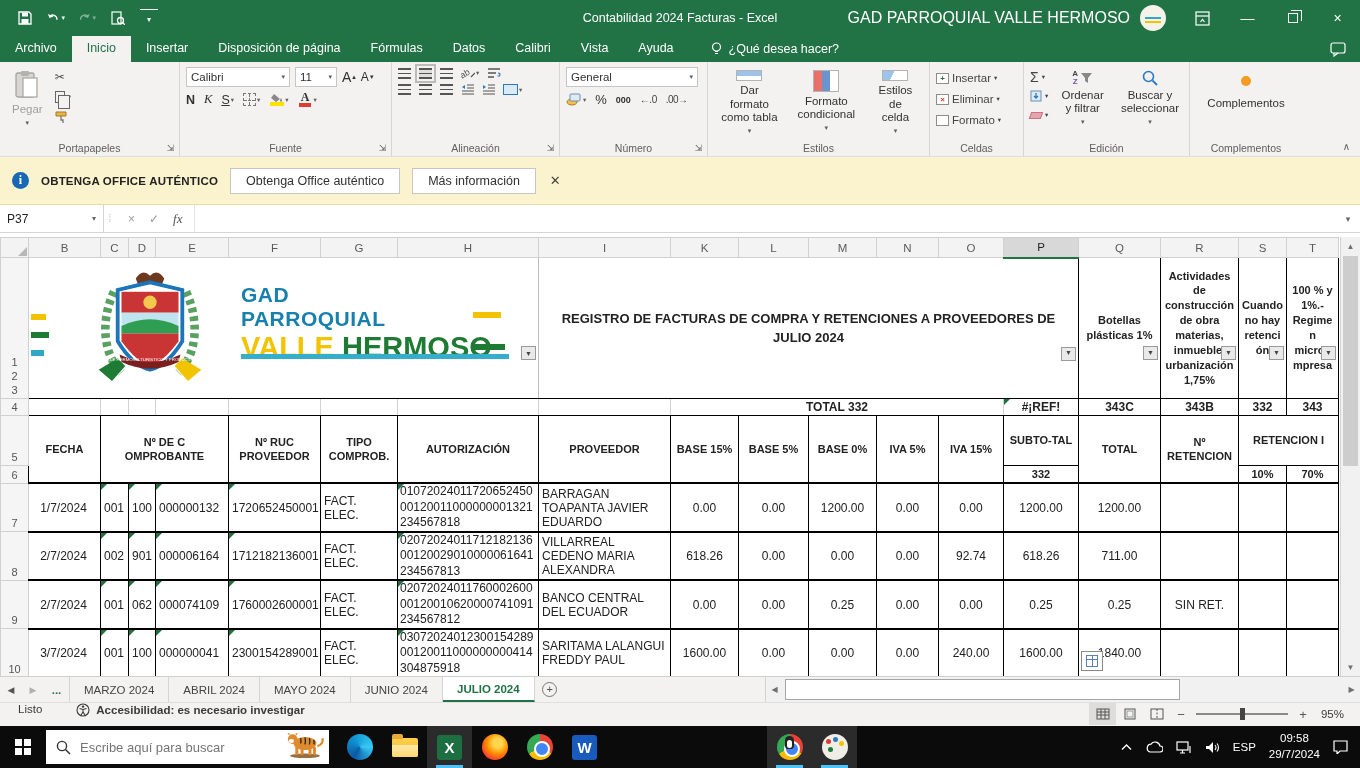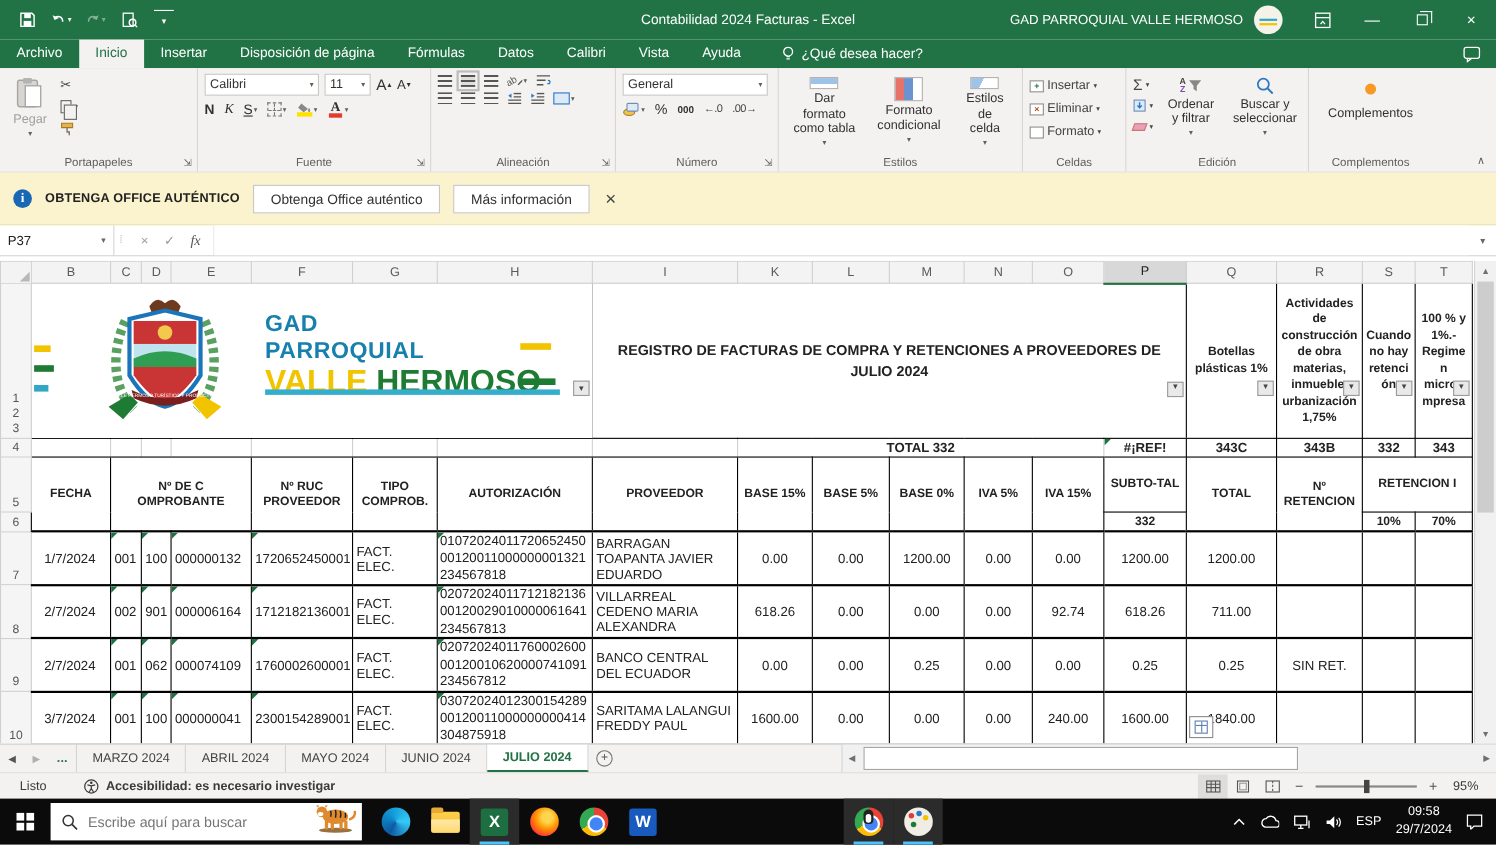--- a/index.html
+++ b/index.html
@@ -8,21 +8,21 @@
 
   
   .titlebar { position:absolute; top:0; left:0; right:0; height:36px; background:#217346; color:#fff; display:flex; align-items:center; }
   .qat { display:flex; align-items:center; gap:13px; padding-left:16px; }
   .qat .qi { width:18px; height:18px; display:flex; align-items:center; justify-content:center; font-size:13px; }
   .qi svg { display:block; }
   .qi.dim { opacity:.45; }
   .dd-mini { font-size:7px; margin-left:2px; opacity:.9; }
   .tb-title { position:absolute; left:50%; transform:translateX(-50%); font-size:12.5px; white-space:nowrap; }
   .tb-right { margin-left:auto; display:flex; align-items:center; height:100%; }
-  .tb-account { font-size:12px; margin-right:10px; white-space:nowrap; }
+  .tb-account { font-size:16px; margin-right:10px; white-space:nowrap; }
   .tb-avatar { width:26px; height:26px; border-radius:50%; background:#f5f2ea; margin-right:14px; position:relative; overflow:hidden; }
   .tb-avatar i { position:absolute; left:5px; top:12px; width:16px; height:2px; background:#2fa8c5; }
   .tb-avatar i+i { top:16px; background:#f2c400; }
   .winbtn { width:45px; height:36px; display:flex; align-items:center; justify-content:center; font-size:14px; }
   .restore-ic { width:10px; height:10px; border:1px solid #fff; position:relative; }
   .restore-ic::before { content:""; position:absolute; left:2px; top:-4px; width:10px; height:10px; border:1px solid #fff; border-left:none; border-bottom:none; }
 
   
   .tabrow { position:absolute; top:36px; left:0; right:0; height:26px; background:#217346; display:flex; align-items:stretch; color:#fff; font-size:12.5px; }
   .rtab { padding:5px 15px 6px; white-space:nowrap; }
@@ -152,21 +152,21 @@
   .stab { padding:0 14px; display:flex; align-items:center; border-right:1px solid #d4d4d4; white-space:nowrap; }
   .stab.active { background:#fff; color:#217346; font-weight:bold; border-bottom:2px solid #217346; }
   .newsheet { width:30px; display:flex; align-items:center; justify-content:center; }
   .newsheet i { width:15px; height:15px; border:1px solid #767676; border-radius:50%; font-style:normal; font-size:11px; line-height:13px; text-align:center; color:#555; }
   .hscroll { margin-left:auto; width:595px; background:#f1f1f1; border-left:1px solid #d4d4d4; display:flex; align-items:center; }
   .hscroll .arr { width:17px; text-align:center; font-size:8px; color:#707070; }
   .hscroll .track { flex:1; position:relative; height:100%; }
   .hscroll .thumb { position:absolute; left:2px; top:2px; bottom:2px; width:395px; background:#fff; border:1px solid #a6a6a6; }
 
   
-  .statusbar { position:absolute; top:702px; left:0; right:0; height:24px; background:#f3f2f1; border-top:1px solid #e1dfdd; display:flex; align-items:center; font-size:11.5px; color:#3b3a39; }
+  .statusbar { position:absolute; top:702px; left:0; right:0; height:24px; background:#f3f2f1; border-top:1px solid #e1dfdd; display:flex; align-items:flex-start; font-size:11.5px; color:#3b3a39; }
   .sb-mode { margin-left:18px; }
   .sb-acc { display:flex; align-items:center; gap:6px; margin-left:34px; font-weight:bold; }
   .sb-right { margin-left:auto; display:flex; align-items:center; }
   .viewbtn { width:27px; height:22px; display:flex; align-items:center; justify-content:center; }
   .viewbtn.sel { background:#dfdddb; }
   .zoomout,.zoomin { width:22px; text-align:center; font-size:13px; color:#555; }
   .zslider { width:92px; height:2px; background:#8a8886; position:relative; margin:0 4px; }
   .zslider .zthumb { position:absolute; left:44px; top:-5px; width:5px; height:12px; background:#444; }
   .zpct { width:46px; text-align:right; padding-right:16px; }
 

